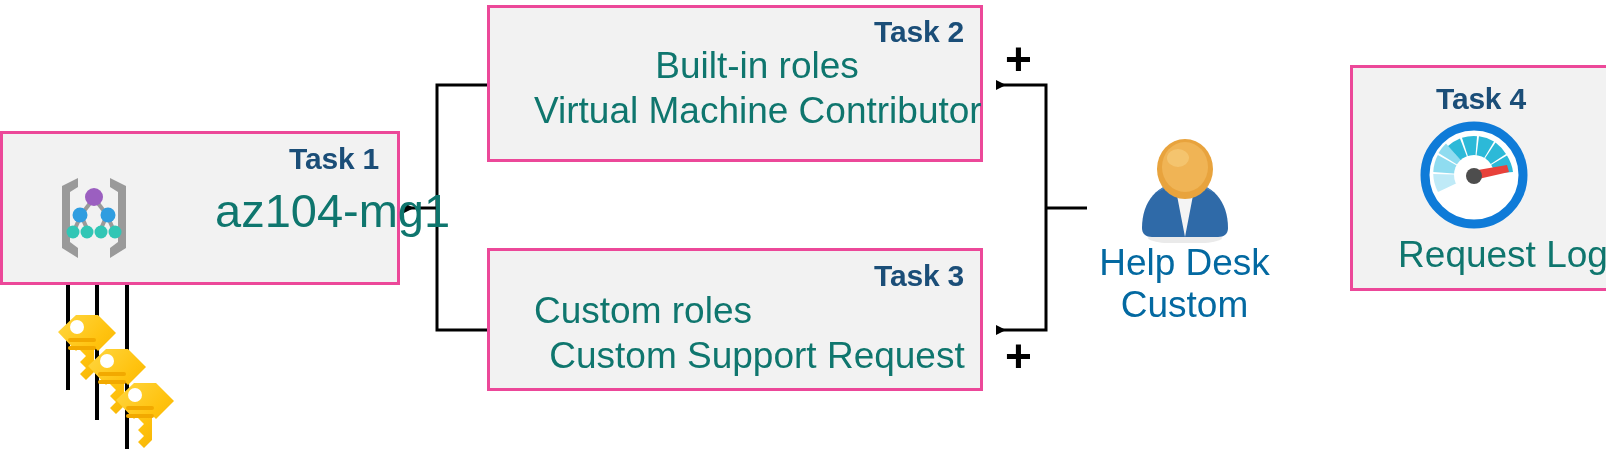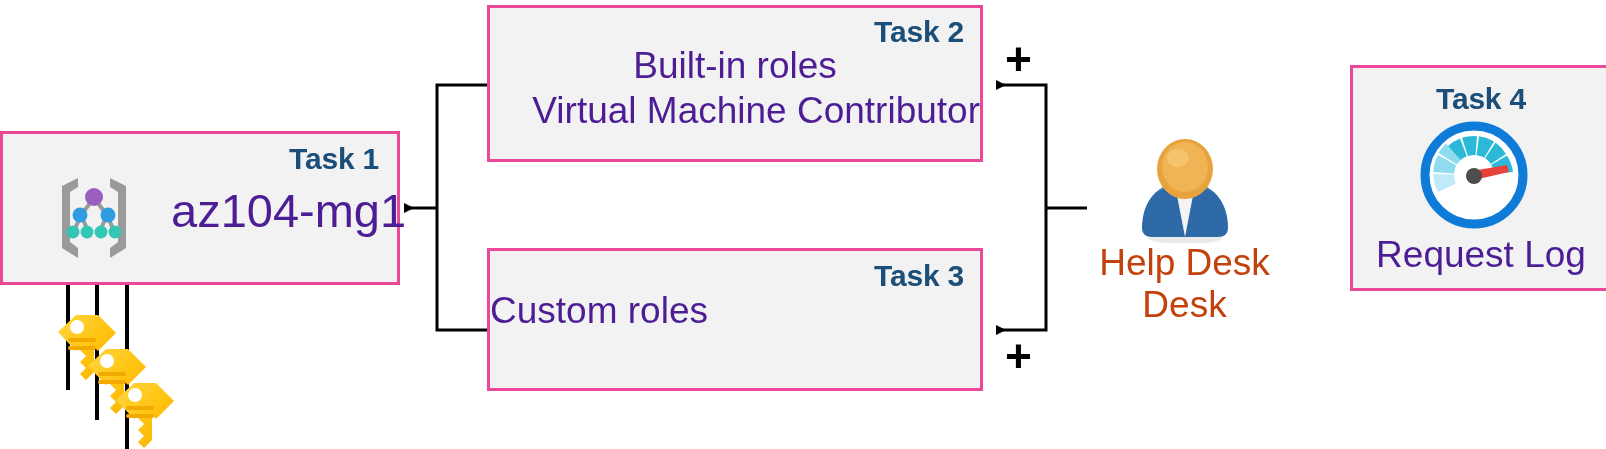--- a/index.html
+++ b/index.html
@@ -38,24 +38,25 @@
   .task-label {
     position: absolute;
     color: #1b4e78;
     font-weight: bold;
     font-family: "Liberation Sans", sans-serif;
     letter-spacing: -0.2px;
     white-space: nowrap;
   }
   .box-text {
     position: absolute;
-    color: #4c1d95;
+    color: #0f766e;
     font-family: "Liberation Sans", sans-serif;
     white-space: nowrap;
     font-weight: 400;
+    margin-left: 44px;
   }
 
   
   #task1-box { left: 0px; top: 131px; width: 400px; height: 154px; }
   #task1-label { right: 18px; top: 8px; font-size: 30px; }
   #task1-text { left: 168px; top: 49px; font-size: 47px; }
   #task1-icon { position: absolute; left: 48px; top: 172px; width: 92px; height: 92px; }
 
   
   #task2-box { left: 487px; top: 5px; width: 496px; height: 157px; }
@@ -89,21 +90,21 @@
     top: 0px;
     width: 96px;
     height: 105px;
   }
   #helpdesk-label {
     position: absolute;
     left: 0;
     top: 104px;
     width: 195px;
     text-align: center;
-    color: #c2410c;
+    color: #0369a1;
     font-size: 37px;
     line-height: 42px;
     font-family: "Liberation Sans", sans-serif;
   }
 
   
   .plus-sign {
     position: absolute;
     color: #000000;
     font-size: 46px;
@@ -189,20 +190,21 @@
 
   <div class="task-box" id="task2-box">
     <span class="task-label" id="task2-label">Task 2</span>
     <span class="box-text" id="task2-line1">Built-in roles</span>
     <span class="box-text" id="task2-line2">Virtual Machine Contributor</span>
   </div>
 
   <div class="task-box" id="task3-box">
     <span class="task-label" id="task3-label">Task 3</span>
     <span class="box-text" id="task3-line1">Custom roles</span>
+    <span class="box-text" id="task3-line2">Custom Support Request</span>
   </div>
 
   <div class="task-box" id="task4-box">
     <span class="task-label" id="task4-label">Task 4</span>
 
     <svg id="task4-icon" viewBox="0 0 110 110" width="110" height="110">
       <circle cx="55" cy="55" r="49" fill="#ffffff" stroke="#0f7bd8" stroke-width="9"></circle>
 
       <g>
         <path d="M55,55 L19.5,33 A41,41 0 0,1 27,23.5 Z" fill="#8fdcf0"></path>
@@ -234,21 +236,21 @@
       <path d="M38,47 L48,99 L58,47 L48,57 Z" fill="#f4f4f4"></path>
       <path d="M38,47 L44,52 L48,57 L41,56 Z" fill="#dedede"></path>
       <path d="M58,47 L52,52 L48,57 L55,56 Z" fill="#dedede"></path>
 
       <ellipse cx="48" cy="31" rx="28" ry="30" fill="#e8a33d"></ellipse>
       <ellipse cx="48" cy="29" rx="23" ry="25" fill="#f0b455"></ellipse>
       <ellipse cx="41" cy="20" rx="11" ry="9" fill="#f6c977" opacity="0.75"></ellipse>
     </svg>
     <div id="helpdesk-label">
       <span>Help Desk</span><br>
-      <span>Desk</span>
+      <span>Custom</span>
     </div>
   </div>
 
   <span class="plus-sign" id="plus-top">+</span>
   <span class="plus-sign" id="plus-bottom">+</span>
 
   <svg id="keys-group" viewBox="0 0 140 139" width="140" height="139">
     <defs>
       <linearGradient id="keygrad" x1="0" y1="0" x2="1" y2="1">
         <stop offset="0%" stop-color="#ffd742"></stop>

